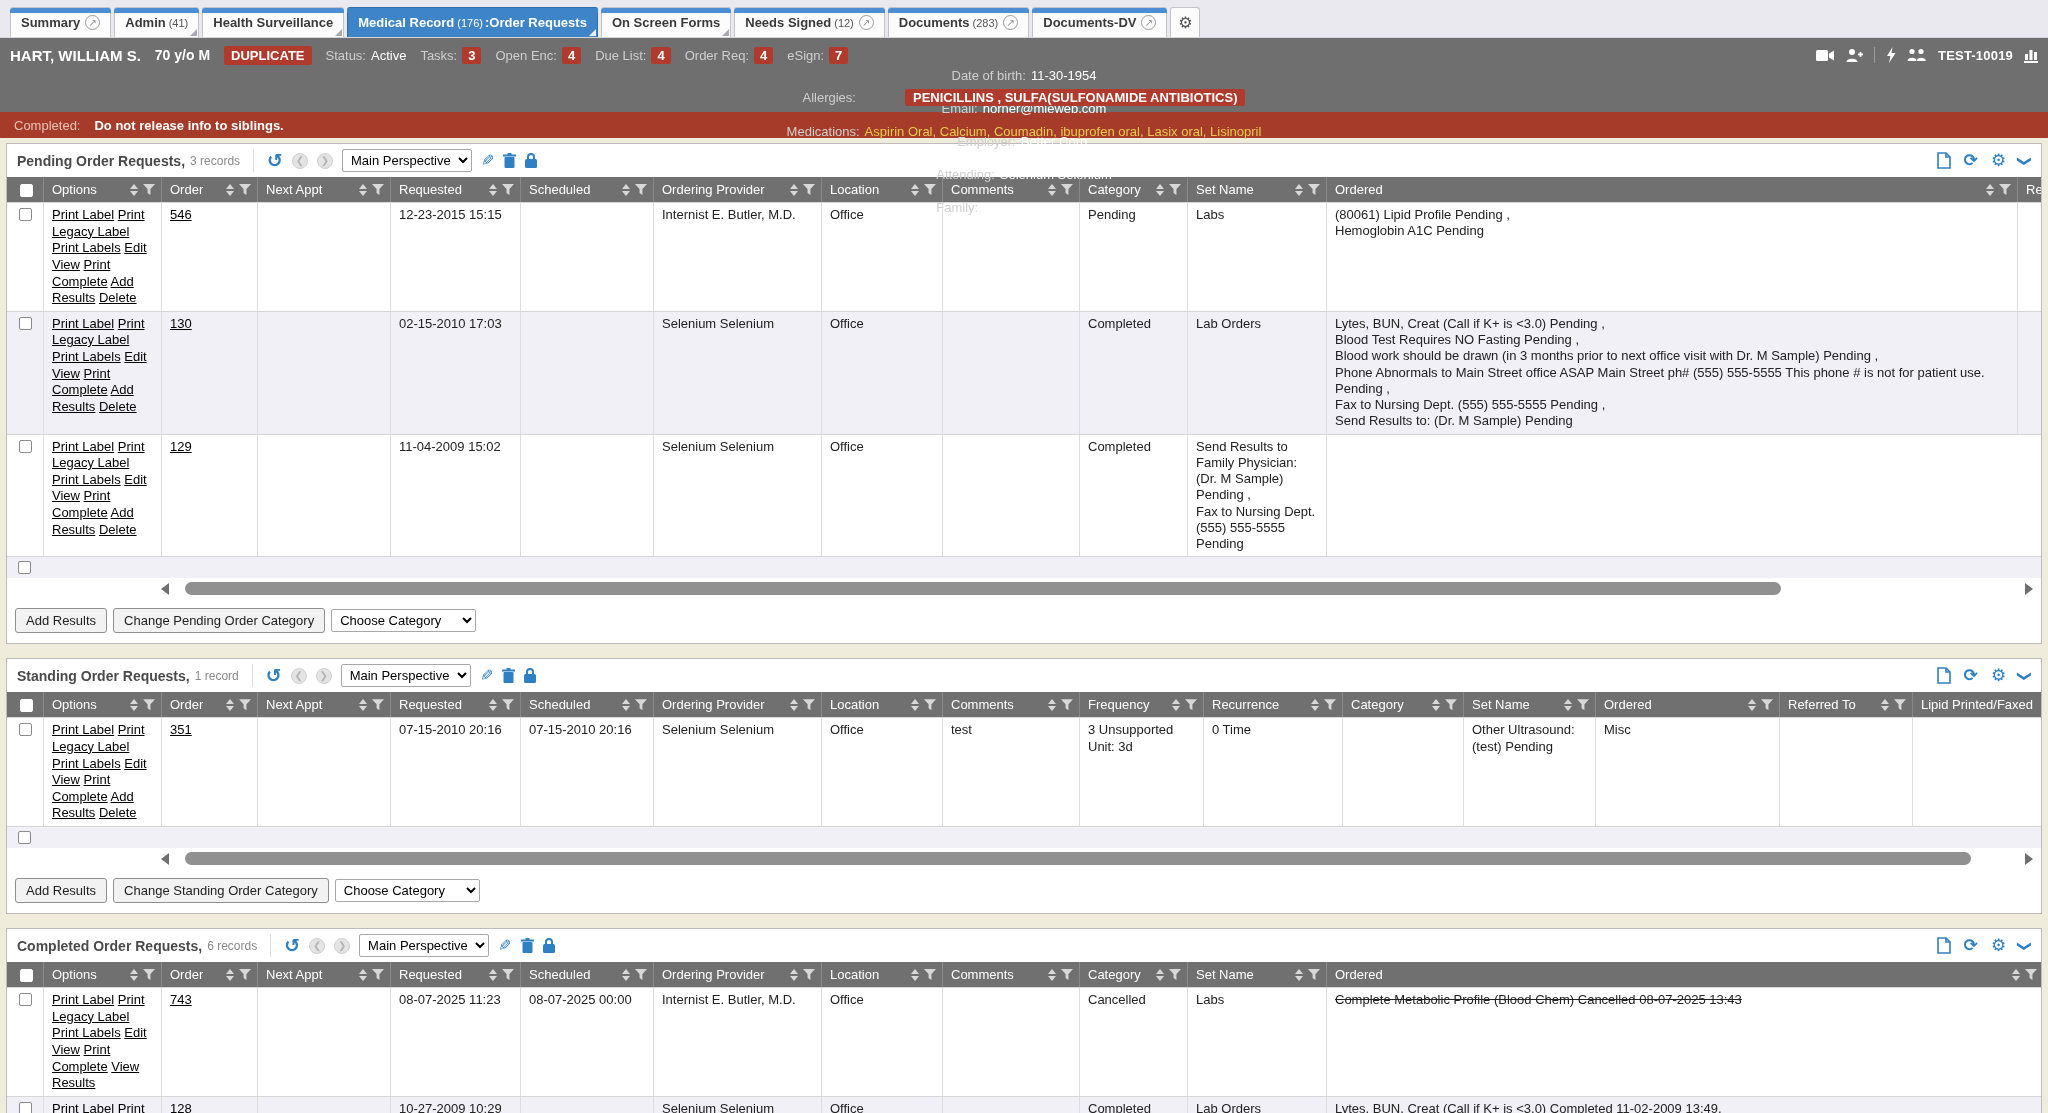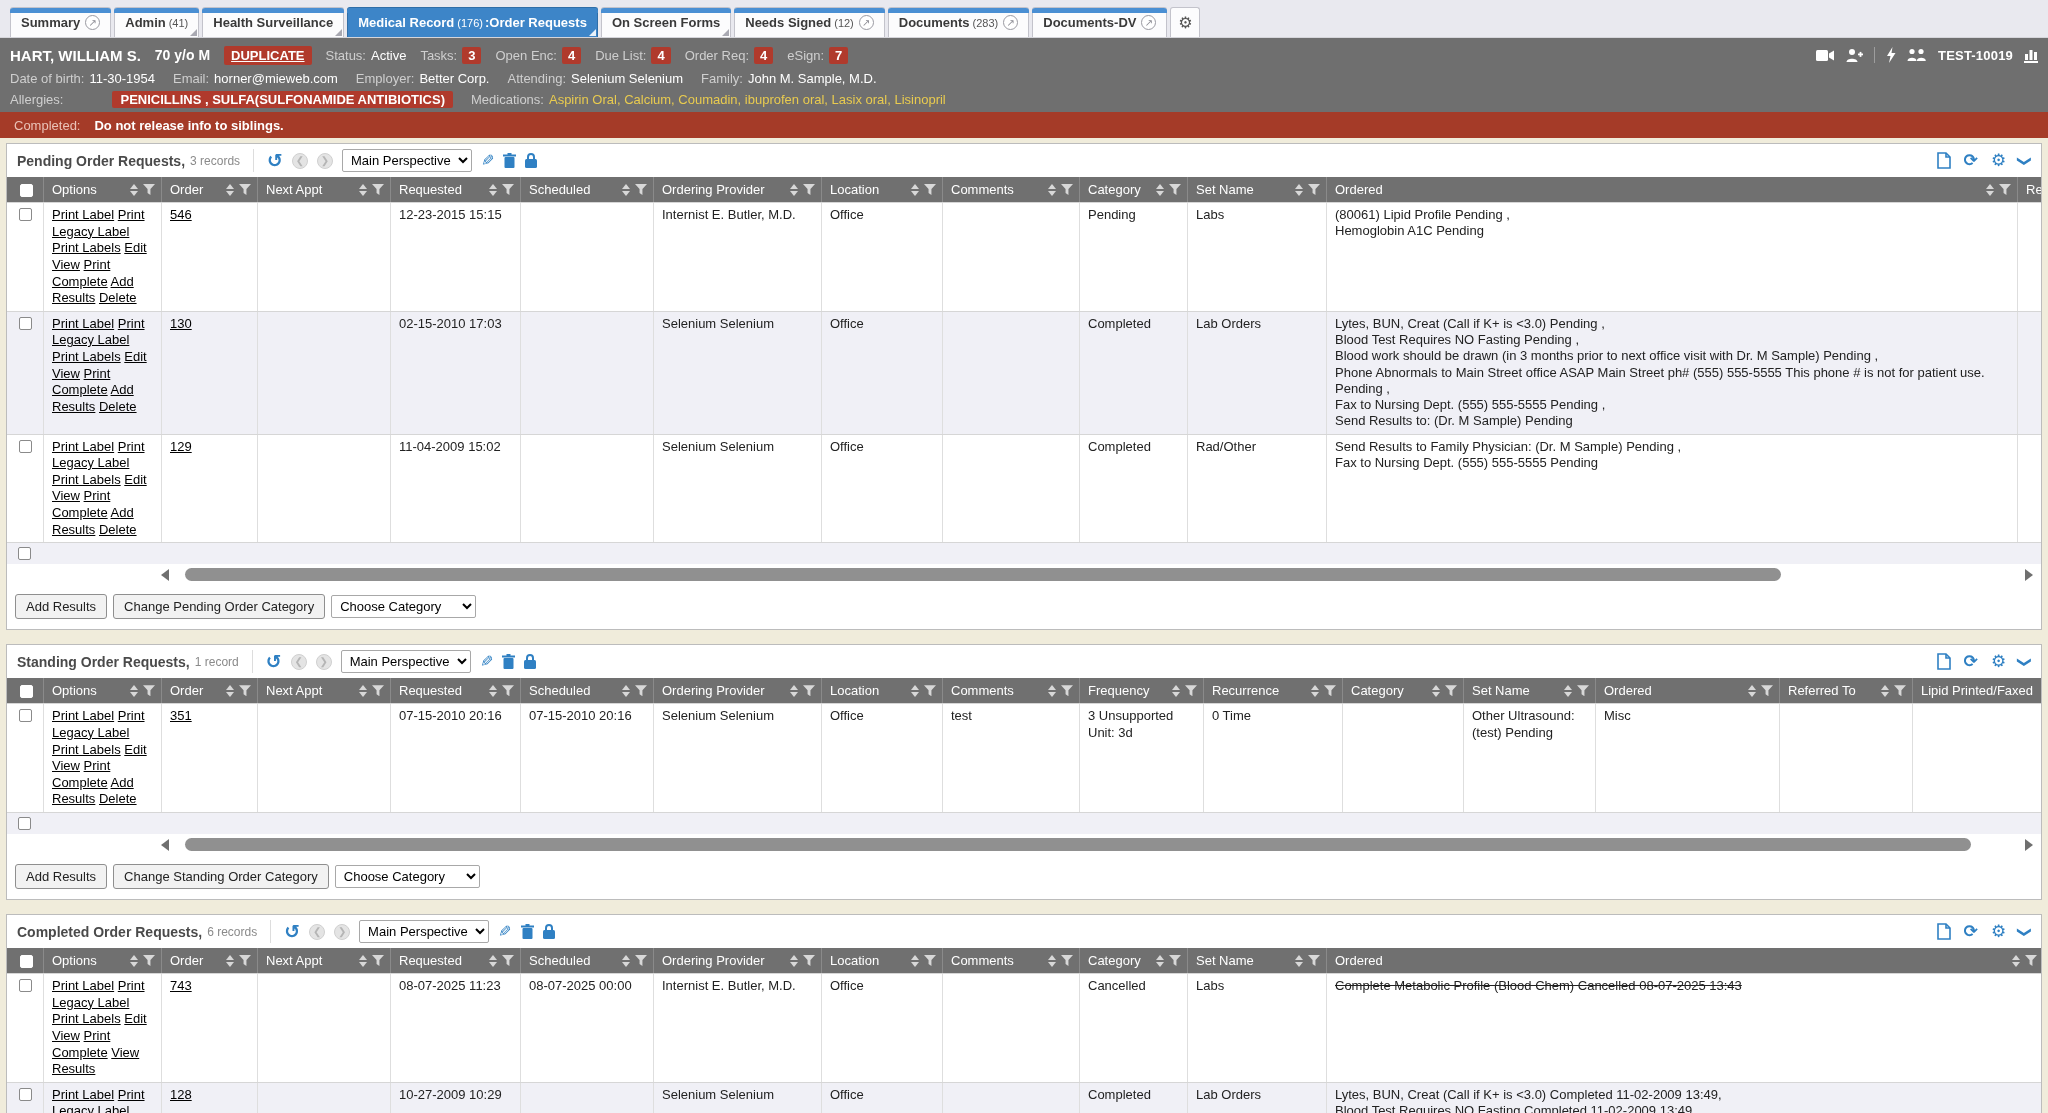--- a/index.html
+++ b/index.html
@@ -24,31 +24,31 @@
   .tab.active.fold::after{border-color:transparent transparent #e8f1fa transparent;}
   .gear-tab{height:30px;width:30px;background:#fcfcfd;border:1px solid #c3c3cb;border-bottom:none;border-radius:3px 3px 0 0;
     display:flex;align-items:center;justify-content:center;color:#555;font-size:16px;cursor:pointer;}
 
   
   .banner{background:#6f6f6f;color:#fff;padding:4px 10px 2px 10px;}
   .b-row1{display:flex;align-items:center;gap:14px;height:26px;}
   .p-name{font-size:15px;font-weight:bold;}
   .p-age{font-size:14px;font-weight:bold;}
   .red-badge{background:#b03a2c;color:#fff;font-weight:bold;padding:2px 7px;border-radius:2px;}
-  .dup{text-decoration:underline;cursor:pointer;}
+  .dup{cursor:pointer;}
   .kv{display:flex;align-items:center;gap:5px;}
   .kv .k{color:#cfcfcf;}
   .kv .v{color:#fff;font-weight:normal;}
   .cnt{background:#b03a2c;color:#fff;font-weight:bold;padding:1px 6px;border-radius:2px;cursor:pointer;}
   .b-right{margin-left:auto;display:flex;align-items:center;gap:11px;}
   .b-right .divider{width:1px;height:16px;background:#9d9d9d;}
   .station{font-weight:bold;letter-spacing:.2px;}
   .icon-white svg{display:block;}
   .chart-ic{border-bottom:2px solid #fff;padding-bottom:1px;cursor:pointer;}
-  .b-row2,.b-row3{display:flex;align-items:center;gap:18px;height:21px;font-size:13px;}
+  .b-row2,.b-row3{display:flex;align-items:center;gap:18px;height:21px;font-size:13px;flex-direction:column;}
   .meds{color:#e9cb4f;}
   .med-link{color:#e9cb4f;cursor:pointer;}
   .allergy-badge{background:#b03a2c;color:#fff;font-weight:bold;padding:1px 8px;border-radius:2px;cursor:pointer;margin-left:44px;}
 
   
   .comments-bar{background:#a53b28;color:#fff;display:flex;gap:14px;align-items:center;height:26px;padding:0 10px 0 14px;}
   .comments-bar .k{color:#eac3b8;}
   .comments-bar .v{font-weight:bold;}
 
   
@@ -453,21 +453,20 @@
       </div>
     <div class="td options-cell"><a>Print Label</a> <a>Print Legacy Label</a> <a>Print Labels</a> <a>Edit</a> <a>View</a> <a>Print</a> <a>Complete</a> <a>Add Results</a> <a>Delete</a></div>
     <div class="td"><a class="order-link">129</a></div>
     <div class="td"></div>
     <div class="td">11-04-2009 15:02</div>
     <div class="td"></div>
     <div class="td">Selenium Selenium</div>
     <div class="td">Office</div>
     <div class="td"></div>
     <div class="td">Completed</div>
-    <div class="td">Rad/Other</div>
     <div class="td"><span>Send Results to Family Physician: (Dr. M Sample) Pending ,</span><br><span>Fax to Nursing Dept. (555) 555-5555 Pending</span></div>
     <div class="td"></div>
   </div>
 
   <div class="footer-row">
       <span class="cb"></span>
     </div>
 
   <div class="hscroll">
     <span class="sb-arrow left"></span>

